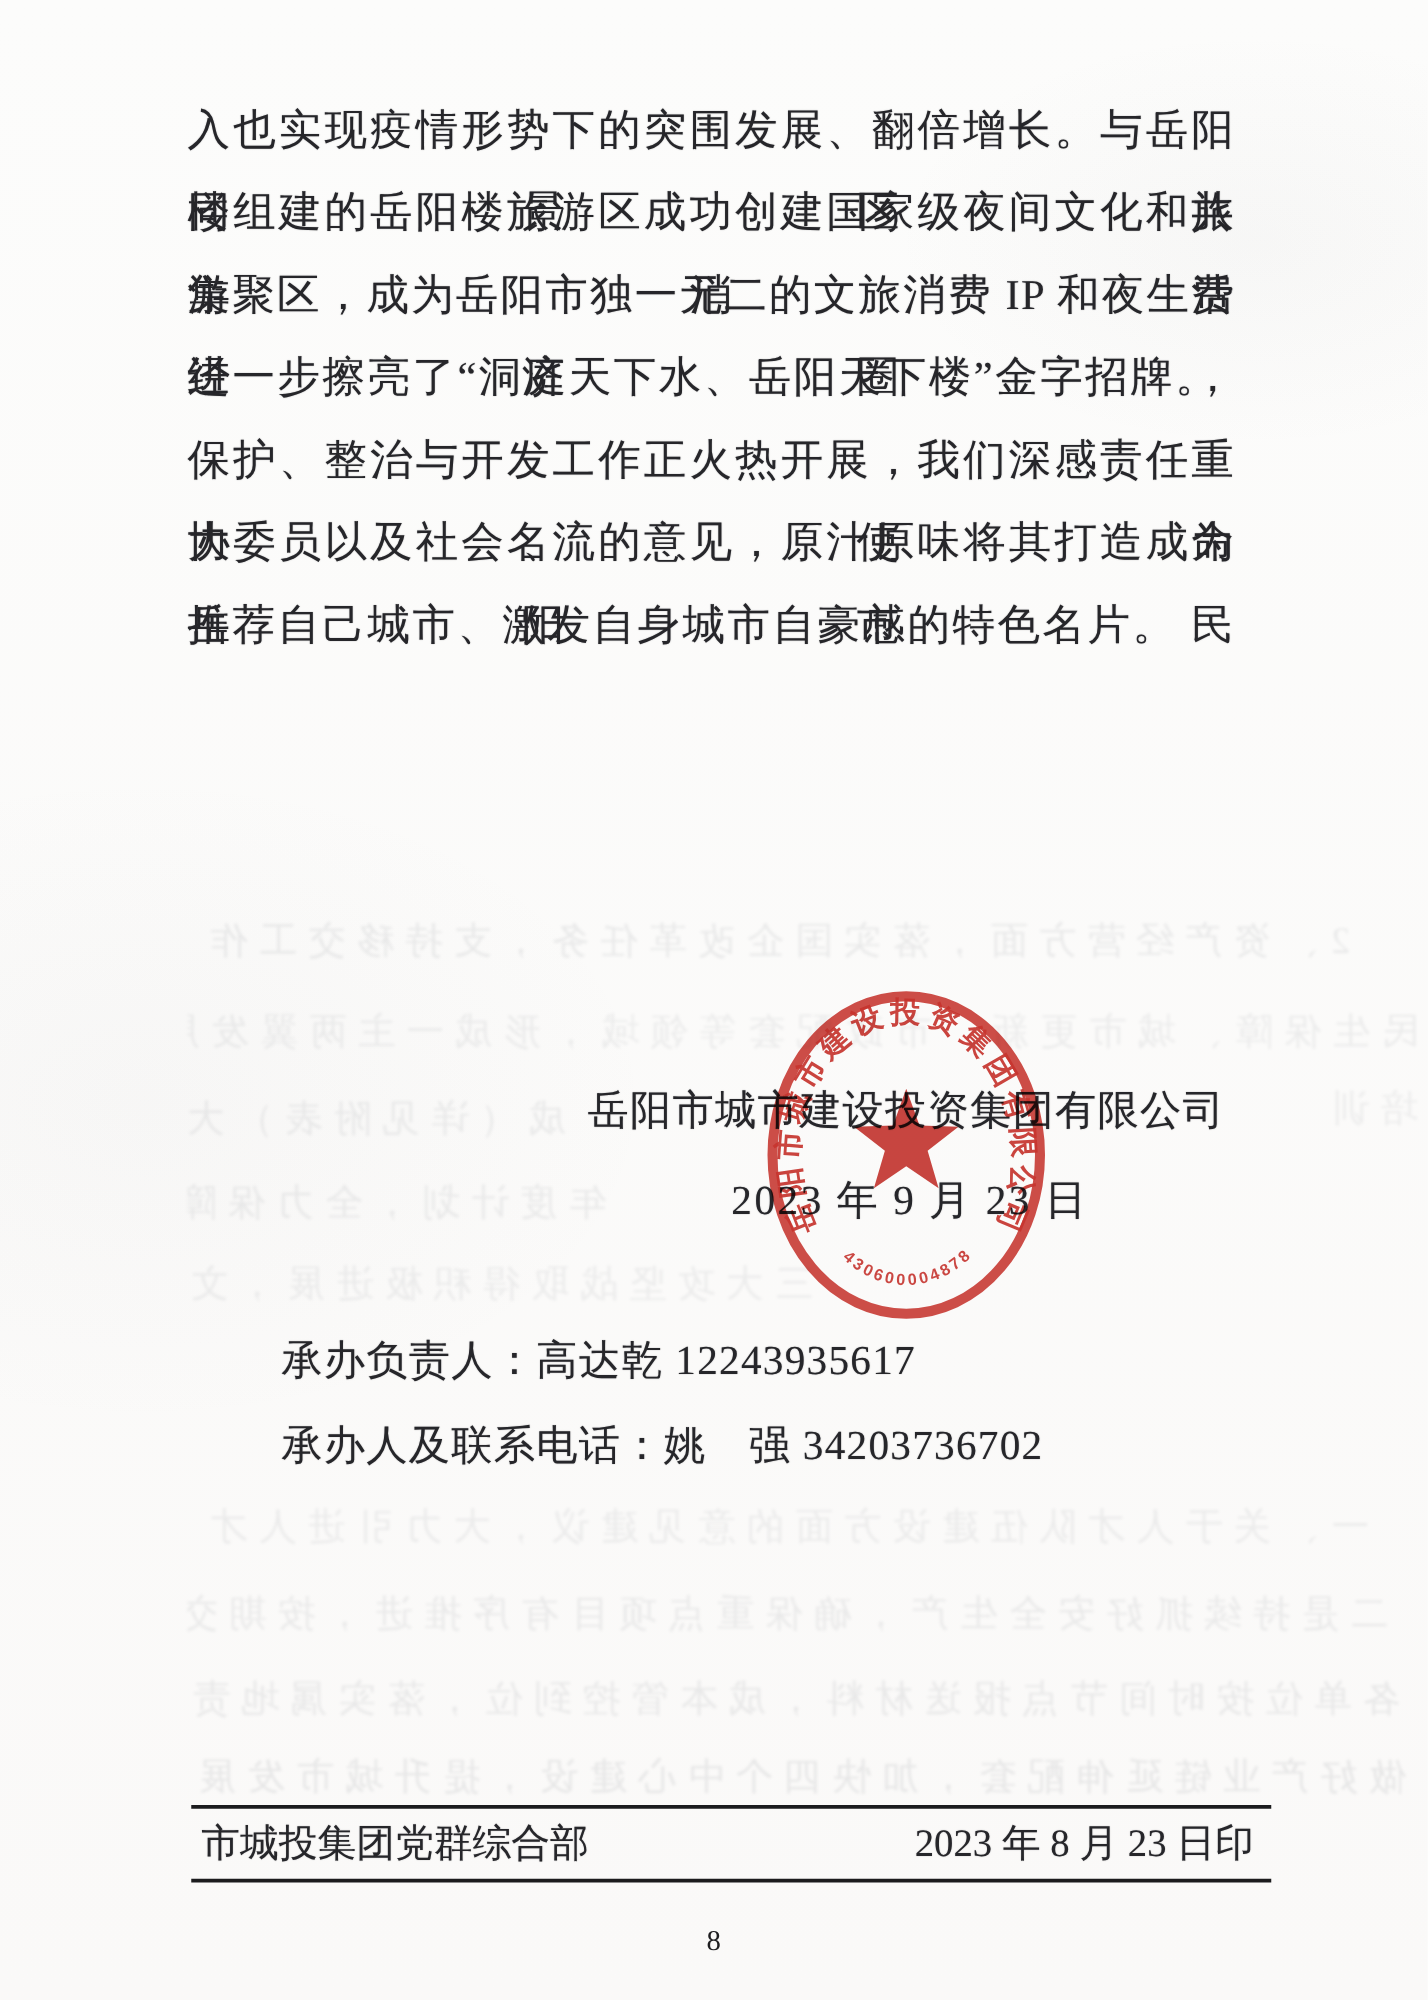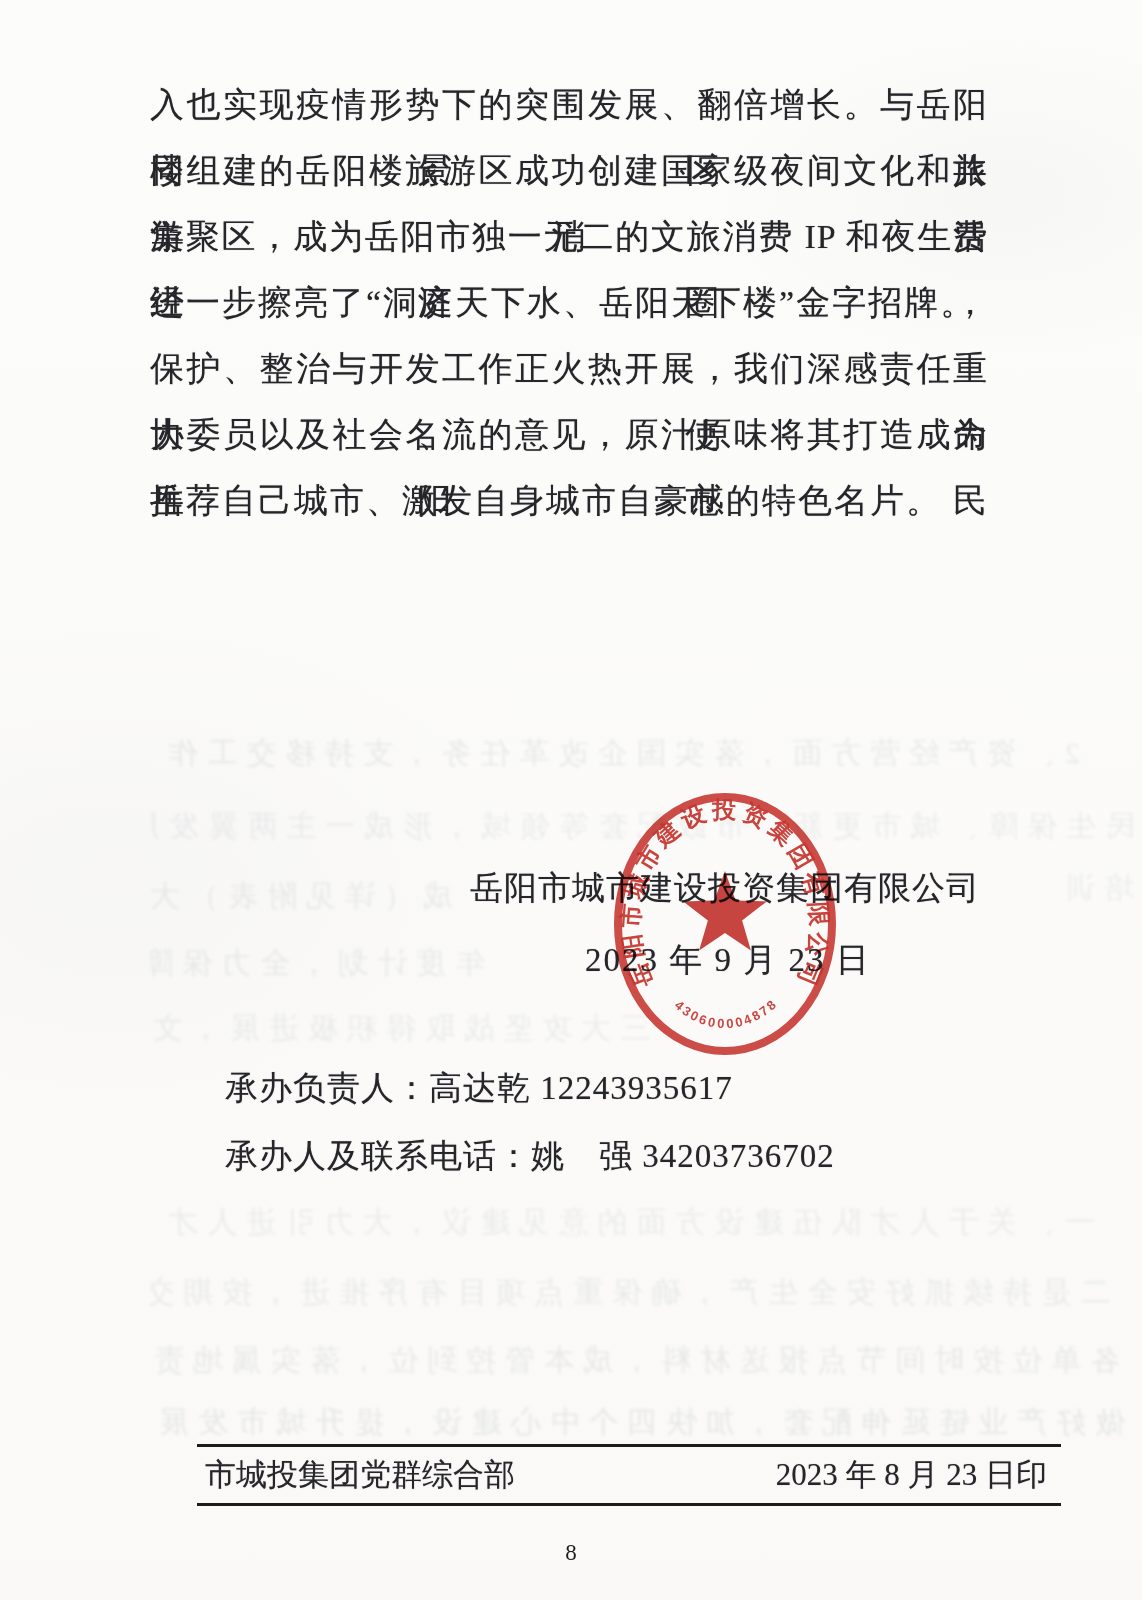--- a/index.html
+++ b/index.html
@@ -44,21 +44,20 @@
   }
   #contact-1{top:1066px;}
   #contact-2{top:1134px;}
   
   #footer{
     position:absolute;left:153px;top:1444px;width:864px;height:62px;
     border-top:3px solid #1c1c1e;border-bottom:3px solid #1c1c1e;
     display:flex;align-items:center;justify-content:space-between;
     font-size:31px;padding:0 14px 0 8px;box-sizing:border-box;
     text-shadow:0 0 1px rgba(40,40,45,.4);
-    margin-left:44px;
   }
   #page-number{
     position:absolute;left:0;right:0;top:1540px;text-align:center;
     font-size:23px;color:#1e1e20;
   }
   
   #seal{
     position:absolute;left:606px;top:786px;width:238px;height:278px;
     mix-blend-mode:multiply;opacity:.92;
   }

